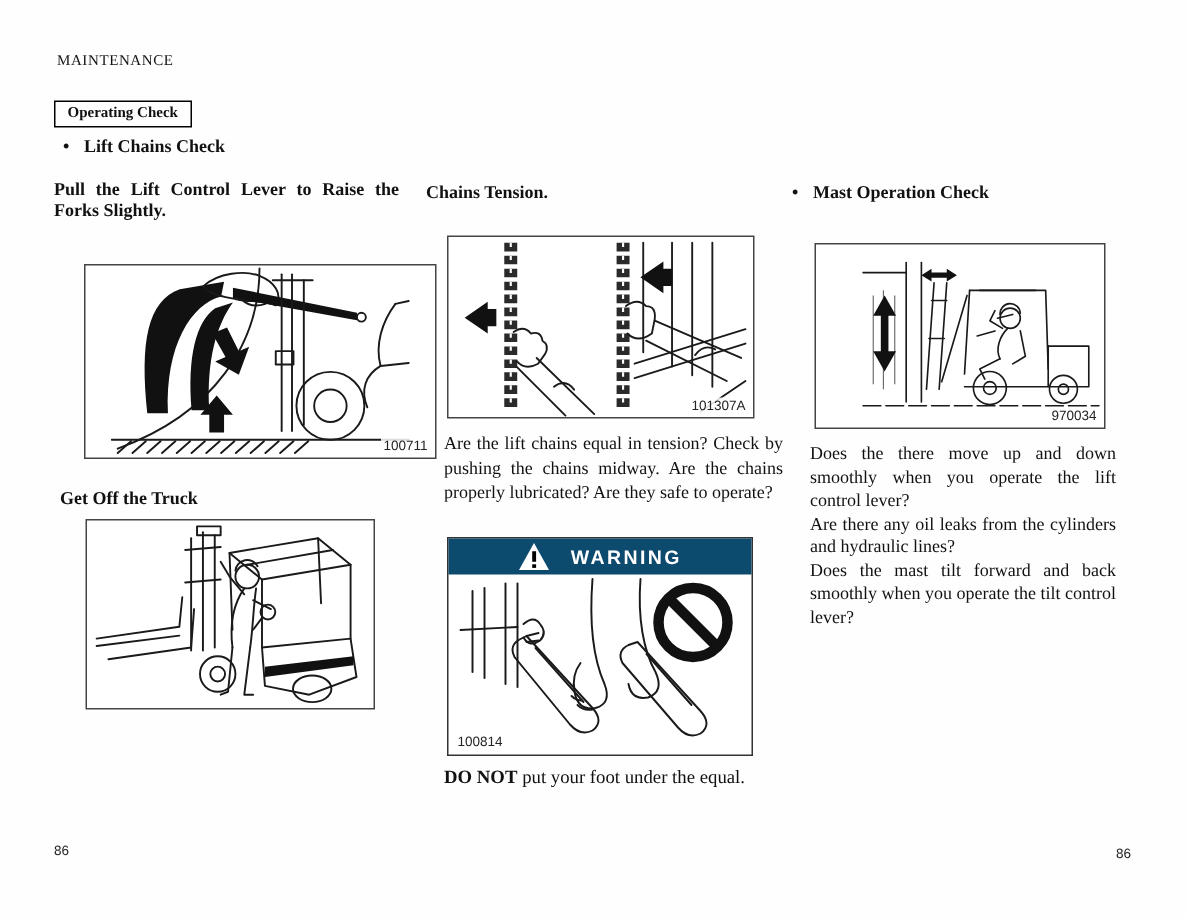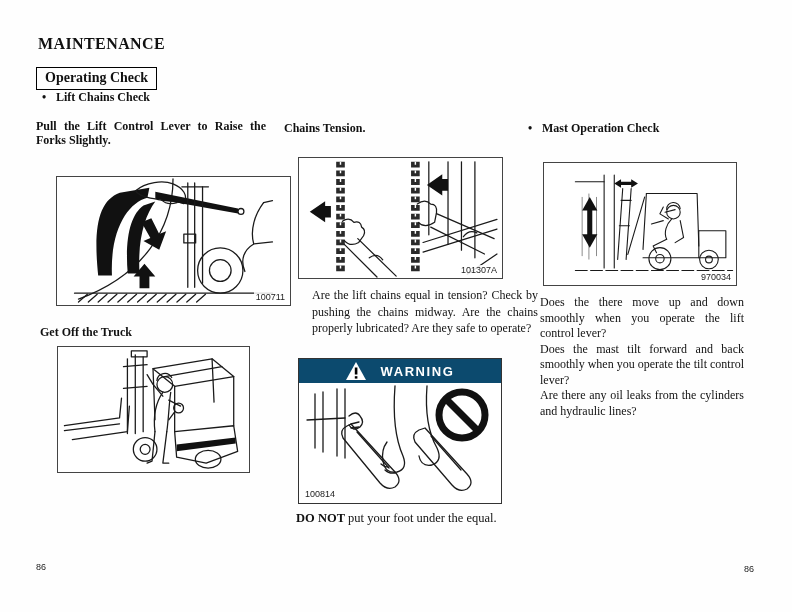--- a/index.html
+++ b/index.html
@@ -2,40 +2,40 @@
 <html><head>
 <meta charset="utf-8">
 <style>
   html,body{margin:0;padding:0;background:#e8e8e8;}
   .page{
     position:relative;width:792px;height:612px;background:#fefefe;
     font-family:"Liberation Serif", serif;color:#111;overflow:hidden;
     margin:0 auto;
   }
   .abs{position:absolute;}
-  .h-main{font-size:16px;font-weight:bold;letter-spacing:.4px;}
+  .h-main{font-size:10px;font-weight:normal;letter-spacing:.4px;}
   .boxed{
     border:1.5px solid #000;padding:2px 8px 3px 8px;
-    font-size:14px;font-weight:bold;text-align:right;
+    font-size:10px;font-weight:bold;text-align:right;
   }
   .bullet-line{display:flex;align-items:flex-start;font-size:12px;font-weight:bold;}
   .bullet-line .dot{width:14px;font-weight:bold;}
   .col-head{font-size:12px;font-weight:bold;line-height:13.5px;text-align:justify;}
   .col-head-plain{font-size:12px;font-weight:bold;}
   .figure{
     position:absolute;border:1px solid #444;background:#fff;box-sizing:border-box;
   }
   .figure svg{display:block;width:100%;height:100%;}
   .fig-id{
     position:absolute;font-family:"Liberation Sans", sans-serif;
     font-size:9px;color:#222;background:rgba(255,255,255,.85);padding:0 2px;line-height:10px;
   }
   .fig-id.br{right:3px;bottom:3px;}
   .fig-id.bl{left:4px;bottom:4px;}
-  .para{font-size:12px;line-height:16.5px;text-align:justify;margin-left:16px;}
+  .para{font-size:12px;line-height:16.5px;text-align:justify;}
   .para-q{font-size:12px;line-height:15.5px;text-align:justify;margin:0;}
   .warn-box{position:absolute;border:1px solid #333;background:#fff;box-sizing:border-box;}
   .warn-head{
     height:24px;background:#0c4a6e;display:flex;align-items:center;justify-content:center;
     gap:13px;
   }
   .warn-head .wtxt{
     color:#fff;font-family:"Liberation Sans", sans-serif;font-weight:bold;
     font-size:13px;letter-spacing:1.6px;
   }
@@ -273,20 +273,20 @@
       <circle class="art" cx="162" cy="104" r="11"></circle>
       <circle class="art" cx="162" cy="104" r="4"></circle>
 
       <line class="art" x1="4" y1="117" x2="190" y2="117" stroke-dasharray="14 4"></line>
     </svg>
     <span class="fig-id br">970034</span>
   </div>
 
   <div class="abs" style="left:540px;top:295px;width:204px;">
     <p class="para-q">Does the there move up and down smoothly when you operate the lift control lever?</p>
+    <p class="para-q">Are there any oil leaks from the cylinders and hydraulic lines?</p>
     <p class="para-q">Does the mast tilt forward and back smoothly when you operate the tilt control lever?</p>
-    <p class="para-q">Are there any oil leaks from the cylinders and hydraulic lines?</p>
   </div>
 
   <div class="abs pgnum" style="left:36px;top:562px;">86</div>
   <div class="abs pgnum" style="left:744px;top:564px;">86</div>
 
 </div>
 
 </body></html>

